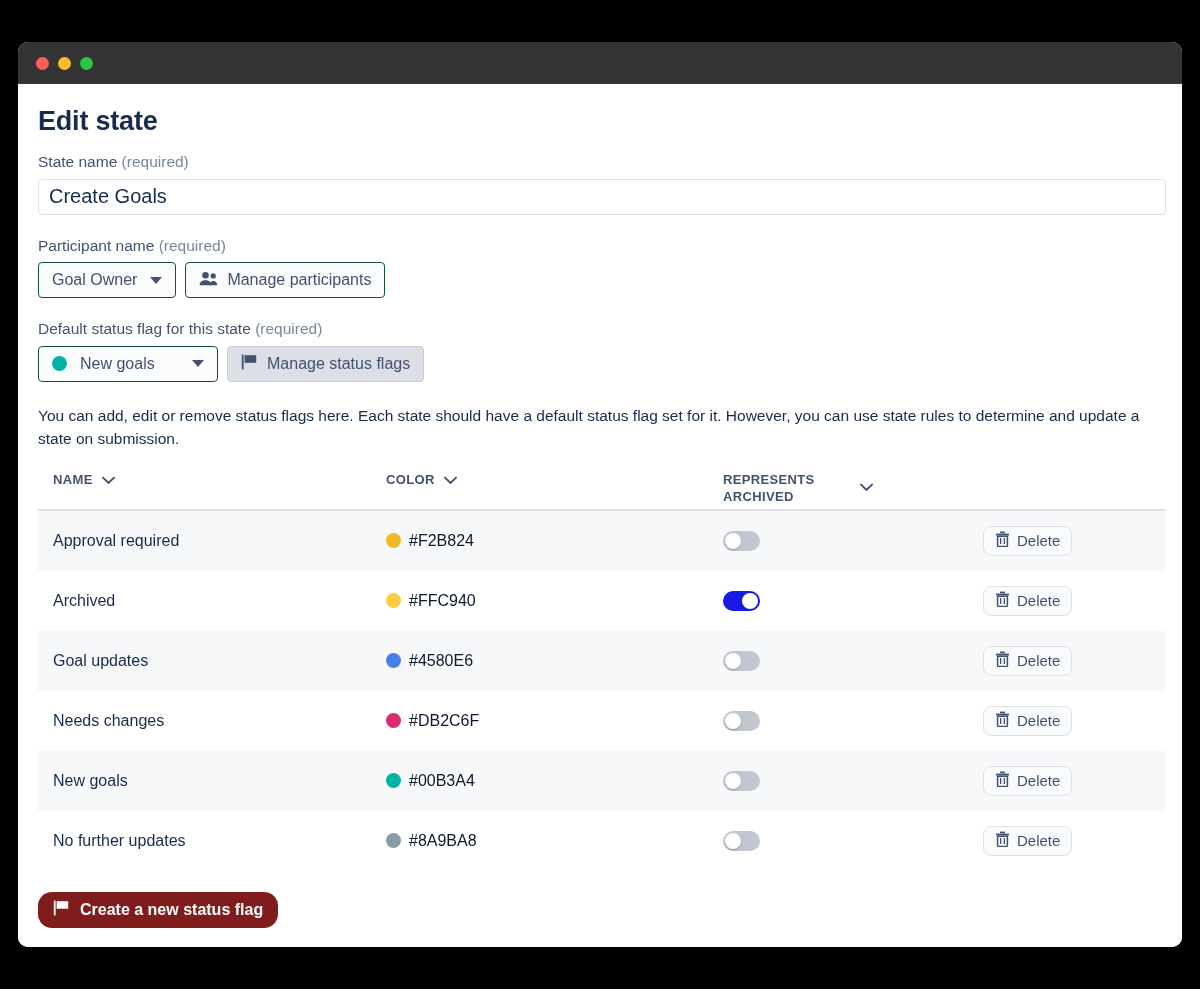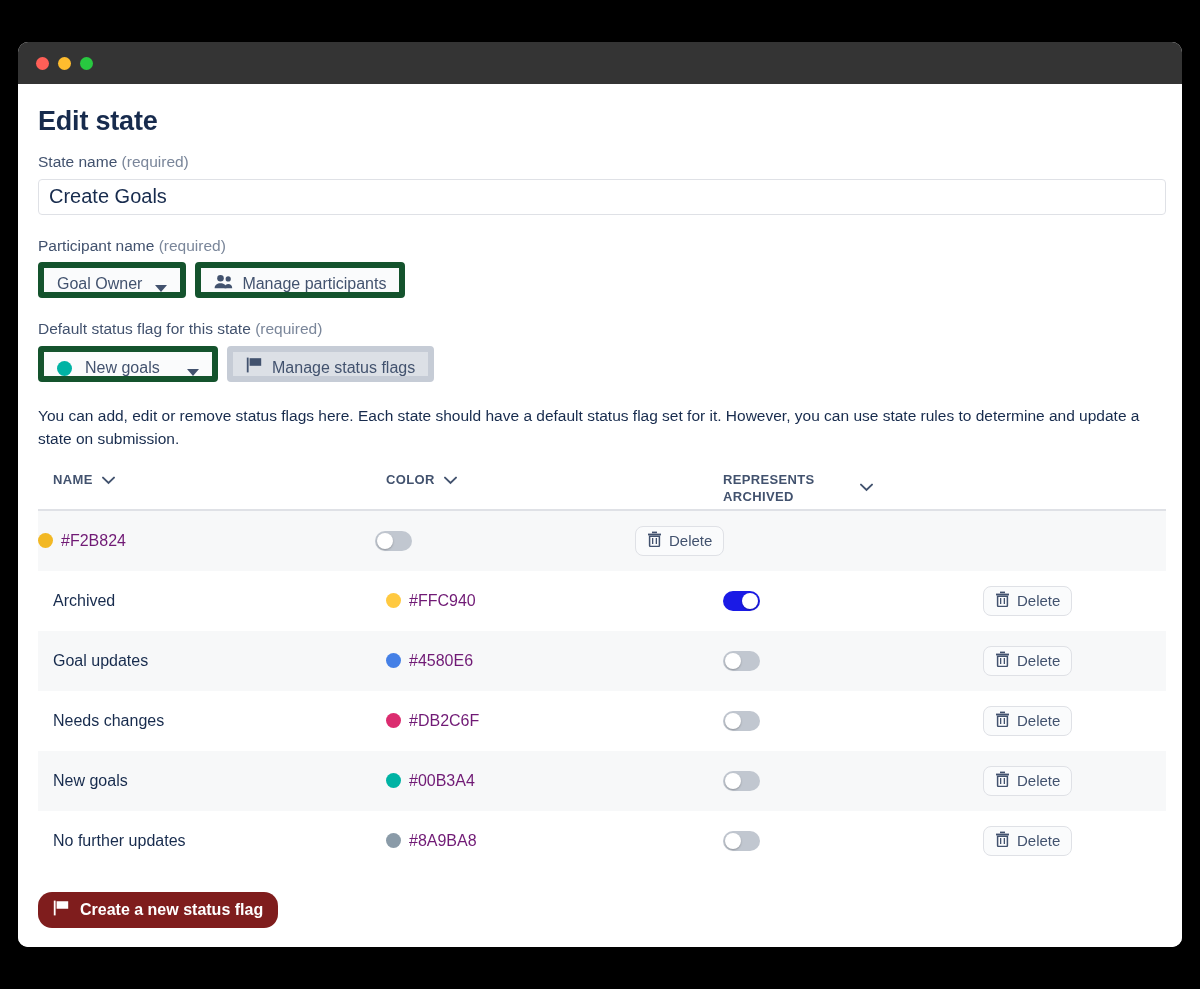--- a/index.html
+++ b/index.html
@@ -84,25 +84,25 @@
 
   .btn-row {
     display: flex;
     align-items: center;
     gap: 9px;
   }
 
   
   .btn {
     display: inline-flex;
-    align-items: flex-end;
+    align-items: center;
     gap: 9px;
     height: 36px;
-    padding: 0 13px;
-    border: 6px solid #14532d;
+    padding: 8px 13px;
+    border: 1px solid #14532d;
     border-radius: 4px;
     background: #FAFBFC;
     color: #42526E;
     font-size: 16px;
     font-family: "Liberation Sans", sans-serif;
     cursor: pointer;
     white-space: nowrap;
     line-height: 1;
   }
   .btn.pressed {
@@ -175,21 +175,21 @@
   .td { display: flex; align-items: center; }
   .td-name {
     width: 348px;
     padding-left: 15px;
     font-size: 16px;
     color: #172B4D;
   }
   .td-color {
     width: 337px;
     font-size: 16px;
-    color: #701a75;
+    color: #0f172a;
     gap: 8px;
   }
   .td-archived { width: 260px; }
   .td-actions  { flex: 1; }
 
   
   .toggle {
     width: 37px; height: 20px;
     border-radius: 10px;
     background: #C1C7D0;
@@ -336,20 +336,21 @@
               <svg width="13" height="9" viewBox="0 0 13 9">
                   <path d="M1 1.6L6.5 7 12 1.6" stroke="#42526E" stroke-width="1.9" fill="none" stroke-linecap="round"></path>
                 </svg>
             </span>
           </div>
           <div class="th th-actions"></div>
         </div>
 
         <div id="table-body">
             <div class="tr alt">
+              <div class="td td-name">Approval required</div>
               <div class="td td-color">
                 <span class="swatch-dot" style="background: rgb(242, 184, 36);"></span>
                 <span>#F2B824</span>
               </div>
               <div class="td td-archived">
                 <div class="toggle">
                   <span class="knob"></span>
                 </div>
               </div>
               <div class="td td-actions">

